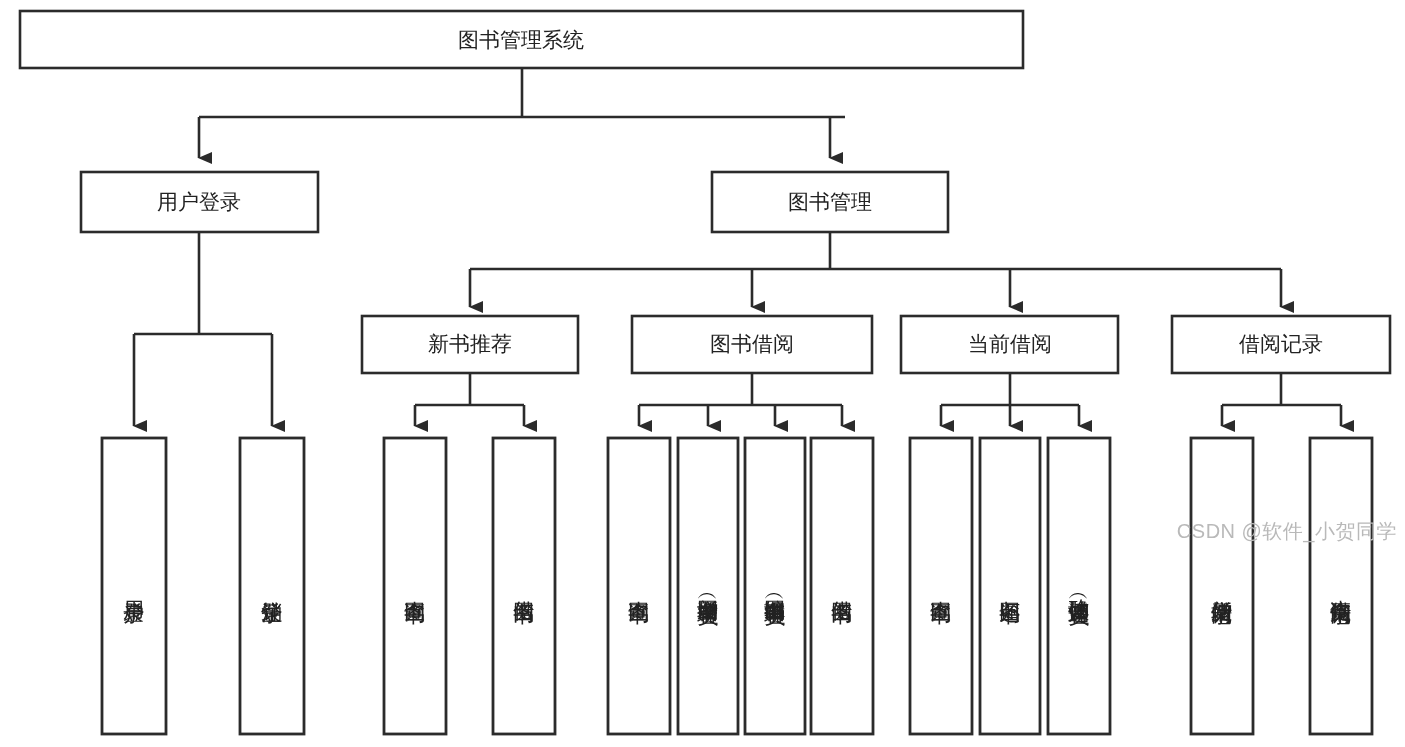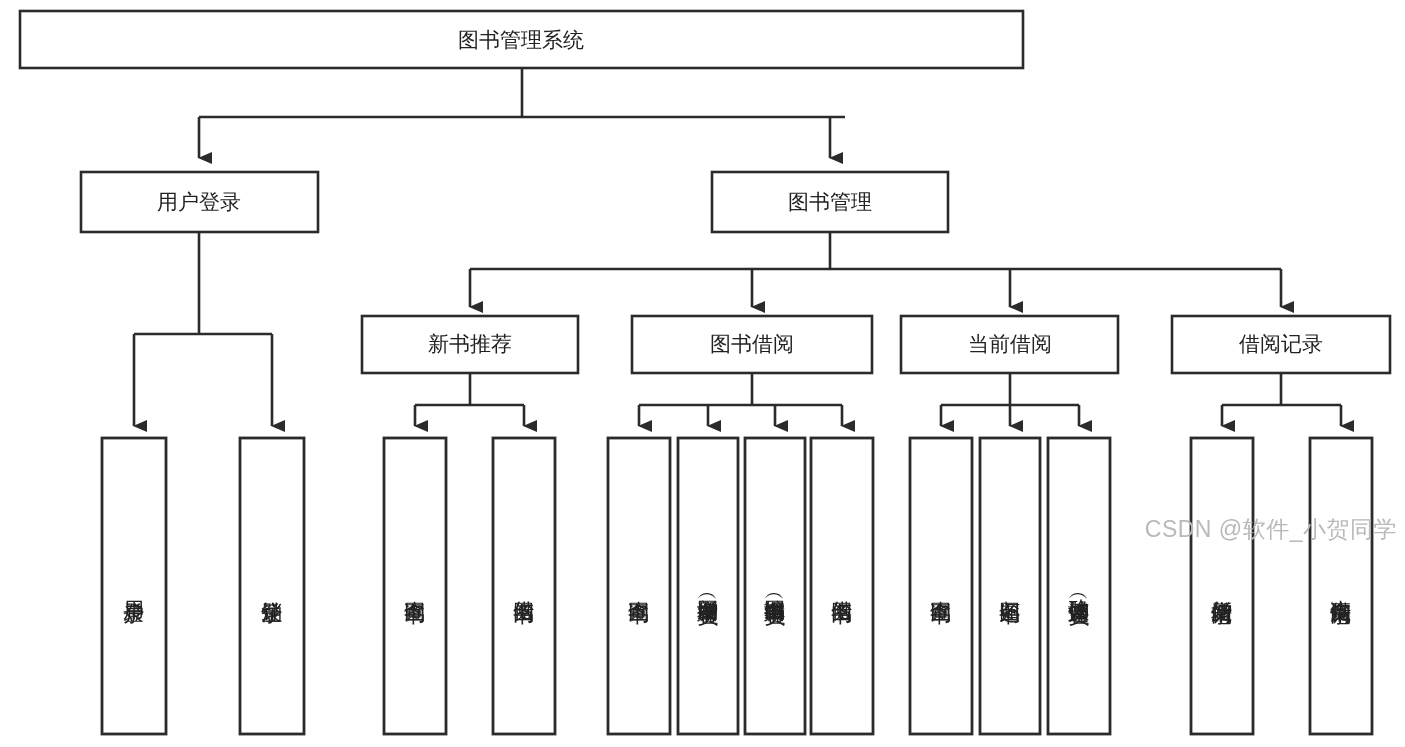--- a/index.html
+++ b/index.html
@@ -64,21 +64,21 @@
     justify-content: center;
     text-align: center;
     white-space: nowrap;
     pointer-events: none;
   }
   .watermark {
     position: absolute;
     right: 8px;
     bottom: 6px;
     font-family: "Liberation Sans", "DejaVu Sans", sans-serif;
-    font-size: 23px;
+    font-size: 20px;
     color: #b9b9b9;
     letter-spacing: 0.5px;
     white-space: nowrap;
     margin-top: 32px;
   }
 </style>
 </head>
 <body>
 
 <div id="diagram-root">

